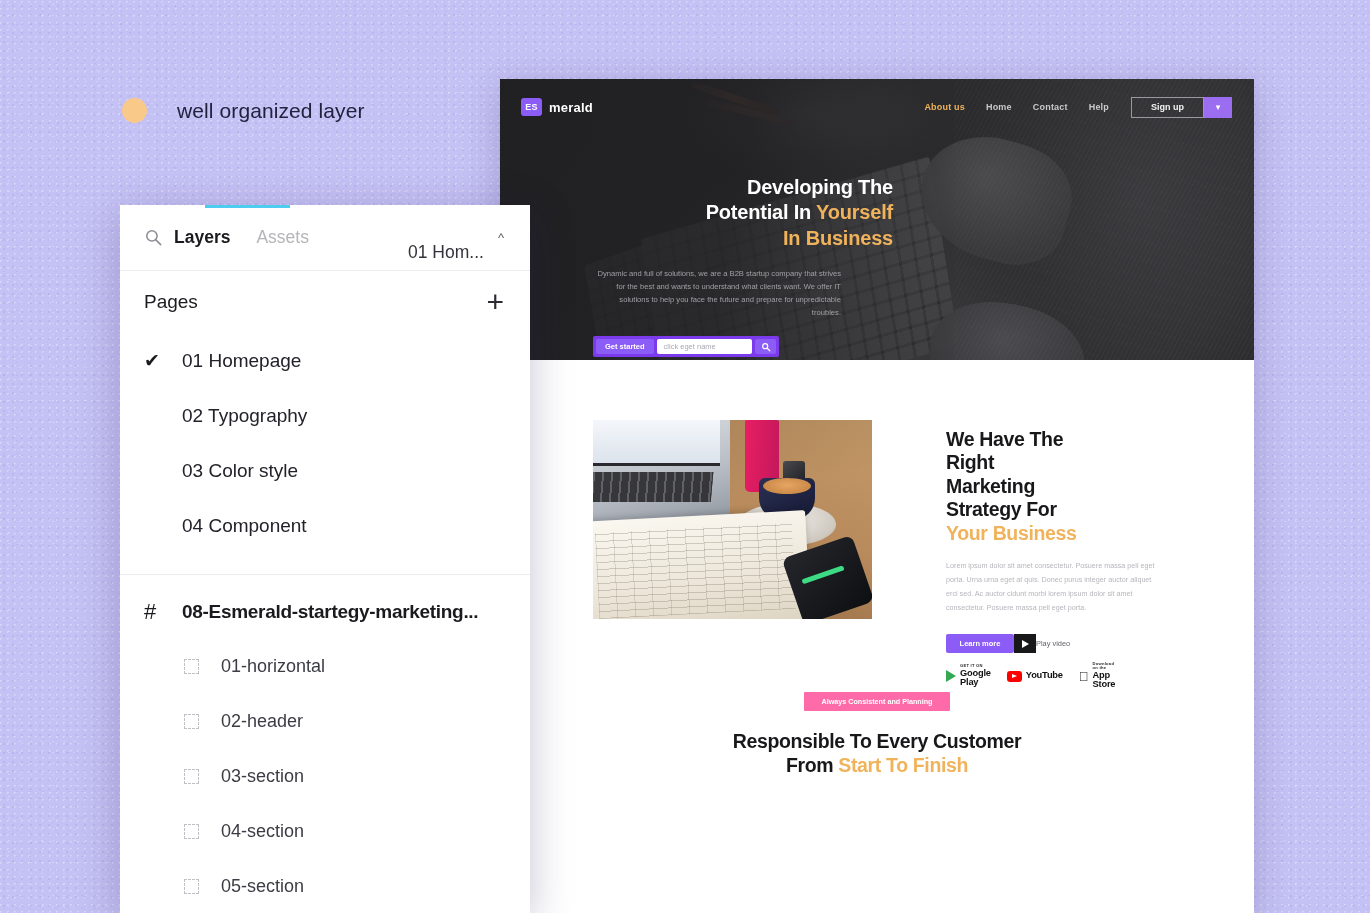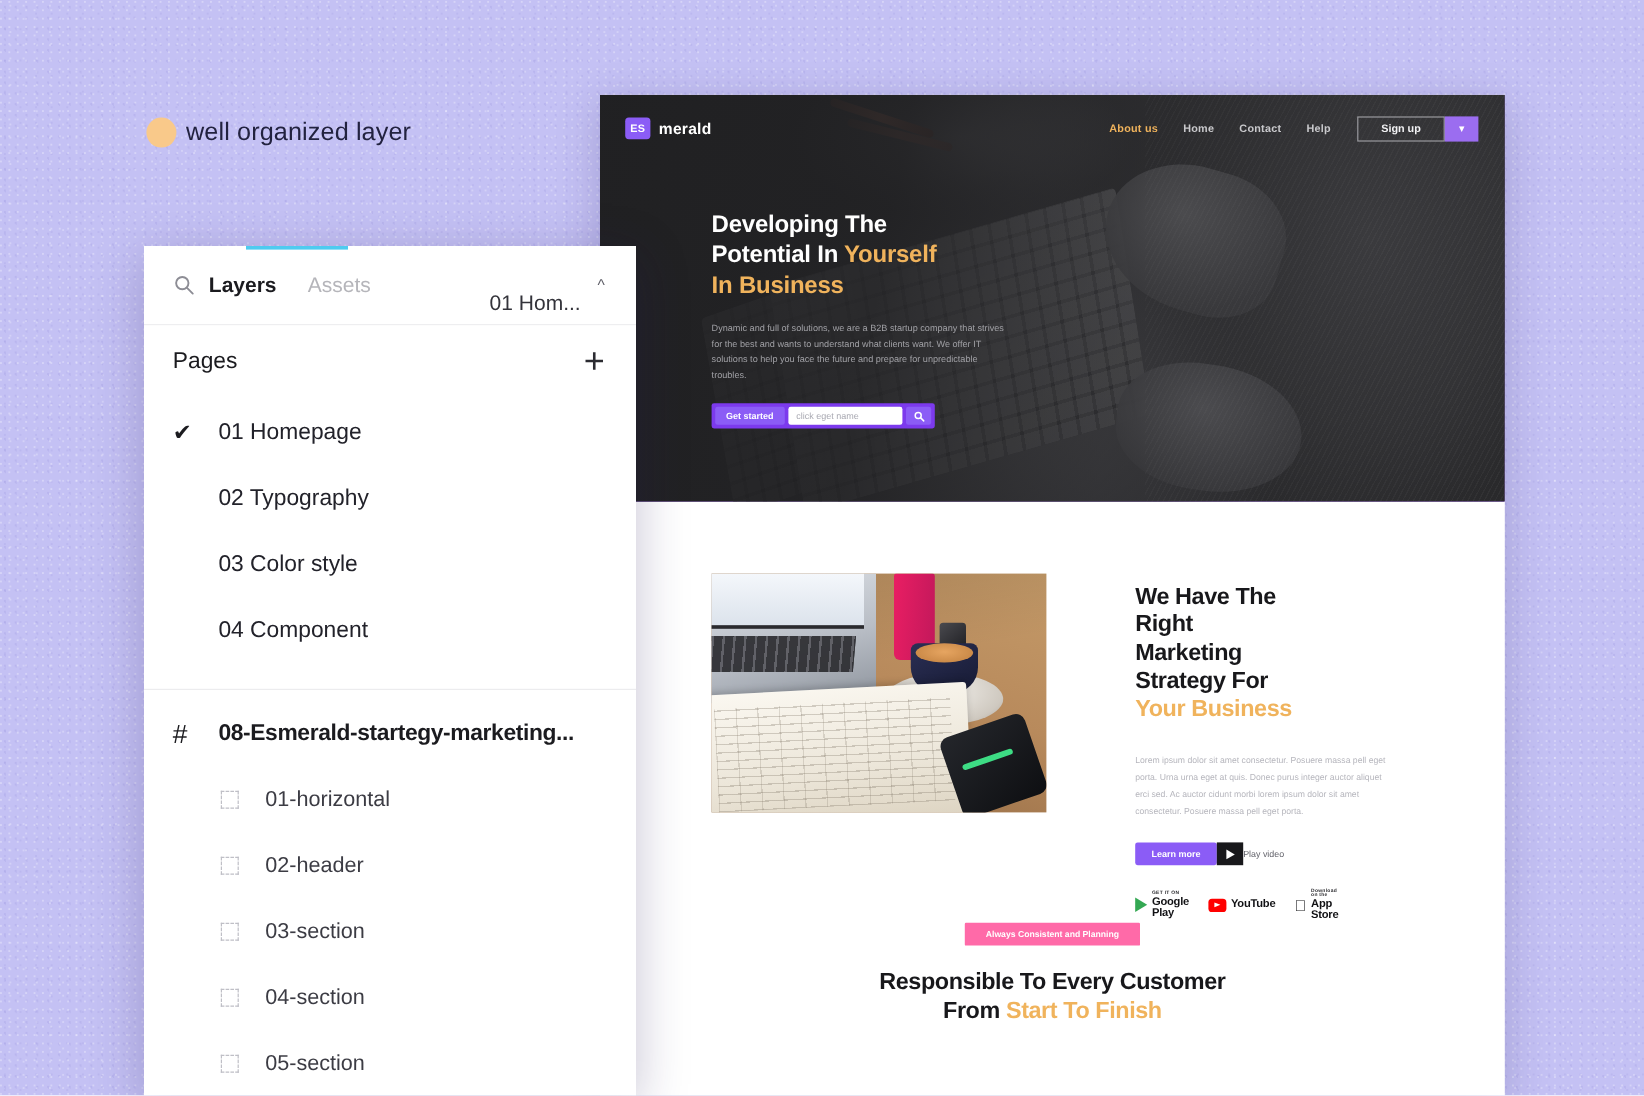--- a/index.html
+++ b/index.html
@@ -22,21 +22,21 @@
       radial-gradient(circle at 47% 67%, rgba(160,155,225,.30) 0 1px, transparent 1px),
       radial-gradient(circle at 79% 41%, rgba(255,255,255,.26) 0 1px, transparent 1px),
       radial-gradient(circle at 31% 88%, rgba(160,155,225,.24) 0 1px, transparent 1px);
     background-size: 7px 7px, 9px 9px, 11px 11px, 13px 13px;
   }
 
   
   #annotation {
     position: absolute;
     left: 122px; top: 98px;
-    display: flex; align-items: center; gap: 8px;
+    display: flex; align-items: center; gap: 30px;
   }
   #annotation .dot {
     width: 25px; height: 25px; border-radius: 50%;
     background: #f9c98a;
   }
   #annotation .atext {
     font-size: 21px;
     color: #22223f;
     letter-spacing: .1px;
   }
@@ -47,23 +47,24 @@
     left: 500px; top: 79px;
     width: 754px; height: 834px;
     background: #ffffff;
     overflow: hidden;
     box-shadow: 0 8px 34px rgba(40,30,90,.22);
   }
 
   
   .hero {
     position: relative;
-    height: 339px;
-    background: #4c1d95;
+    height: 281px;
+    background: #404040;
     overflow: hidden;
+    text-align: right;
   }
   .hero-photo {
     position: absolute; inset: 0;
     background:
       
       radial-gradient(ellipse 260px 340px at 640px 120px, #4a4a4e 0%, #3a3a3d 45%, rgba(40,40,43,0) 72%),
       
       radial-gradient(ellipse 300px 220px at 330px 250px, #57575b 0%, #3e3e42 60%, rgba(50,50,54,0) 85%),
       
       radial-gradient(ellipse 190px 90px at 300px 35px, #5a5a5e 0%, rgba(60,60,64,0) 75%),
@@ -277,21 +278,21 @@
     background: #3ddc84;
   }
 
   .sec2-copy { padding: 8px 0 0 74px; width: 228px; }
   .sec2-h2 {
     font-size: 19.5px; font-weight: bold; color: #18181b;
     line-height: 1.2; letter-spacing: -.35px;
   }
   .sec2-h2 .hl { color: #f0b35c; }
   .sec2-p {
-    margin-top: 24px;
+    margin-top: 14px;
     color: #b6b6bd; font-size: 7.2px; line-height: 1.95;
     width: 212px;
   }
   .sec2-actions { margin-top: 19px; display: flex; align-items: center; }
   .learn-btn {
     width: 68px; height: 19px; background: #8b5cf6; color: #fff;
     font-size: 7.5px; font-weight: bold;
     display: flex; align-items: center; justify-content: center;
     border-radius: 2px;
   }
@@ -300,21 +301,21 @@
     display: flex; align-items: center; justify-content: center;
   }
   .play-btn .tri {
     width: 0; height: 0;
     border-left: 7px solid #fff;
     border-top: 4.5px solid transparent;
     border-bottom: 4.5px solid transparent;
   }
   .play-label { color: #63636b; font-size: 7.4px; }
 
-  .stores { margin-top: 19px; display: flex; align-items: center; gap: 16px; }
+  .stores { margin-top: 9px; display: flex; align-items: center; gap: 16px; }
   .store { display: flex; align-items: center; gap: 4px; }
   .store .glyph { flex: none; display:flex; align-items:center; justify-content:center; }
   .store .lines { line-height: 1.05; }
   .store .s-small { font-size: 4.1px; color: #2a2a2e; letter-spacing: .25px; text-transform: uppercase; font-weight: bold; }
   .store .s-big { font-size: 9.3px; color: #111114; font-weight: bold; letter-spacing: -.2px; }
   .gp-tri { width:0;height:0;border-left:10px solid #34a853;border-top:6px solid transparent;border-bottom:6px solid transparent; }
   .yt-box { width: 15px; height: 11px; background: #ff0000; border-radius: 3px; position: relative; }
   .yt-box::after { content:""; position:absolute; left:5.5px; top:3px; width:0;height:0;border-left:5px solid #fff;border-top:2.6px solid transparent;border-bottom:2.6px solid transparent; }
   .apple { font-size: 13px; color: #111114; line-height: 1; }
 

